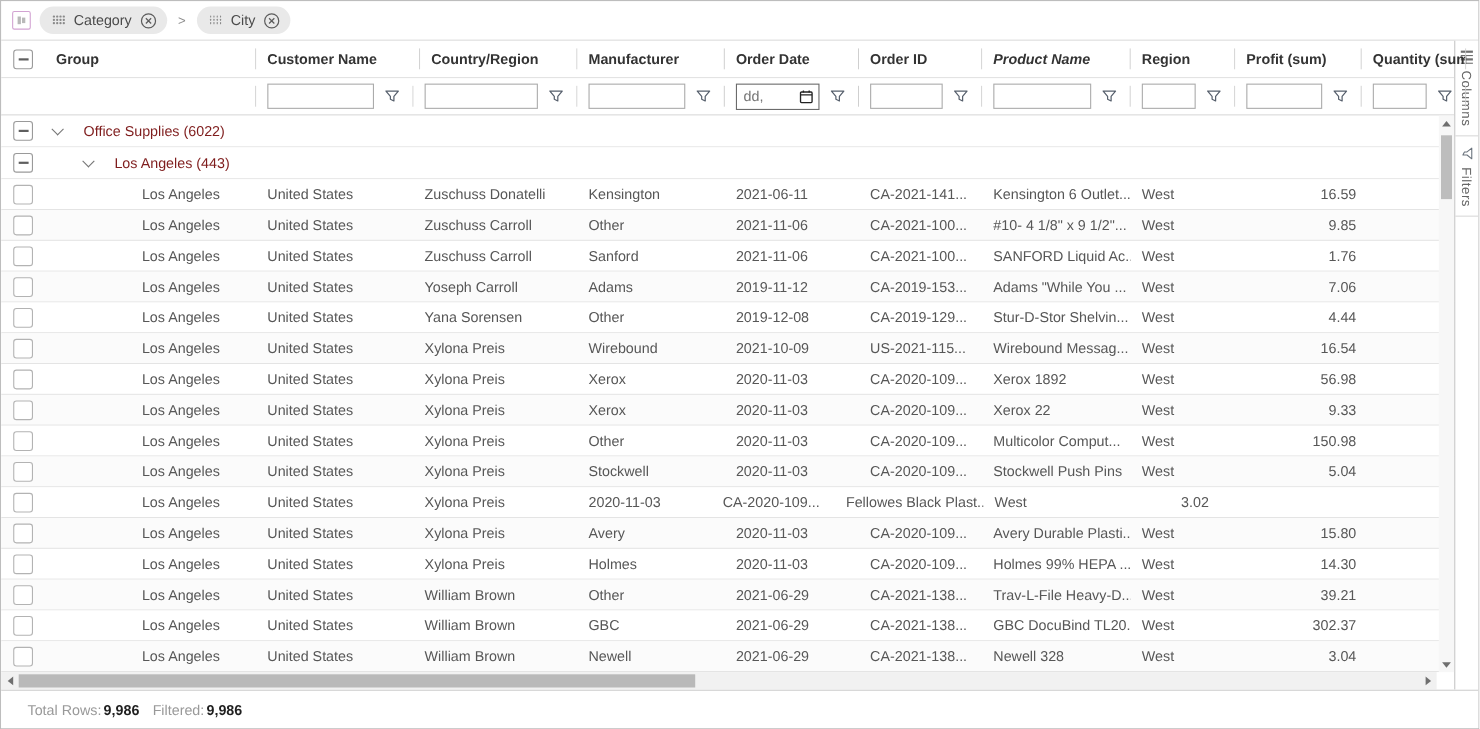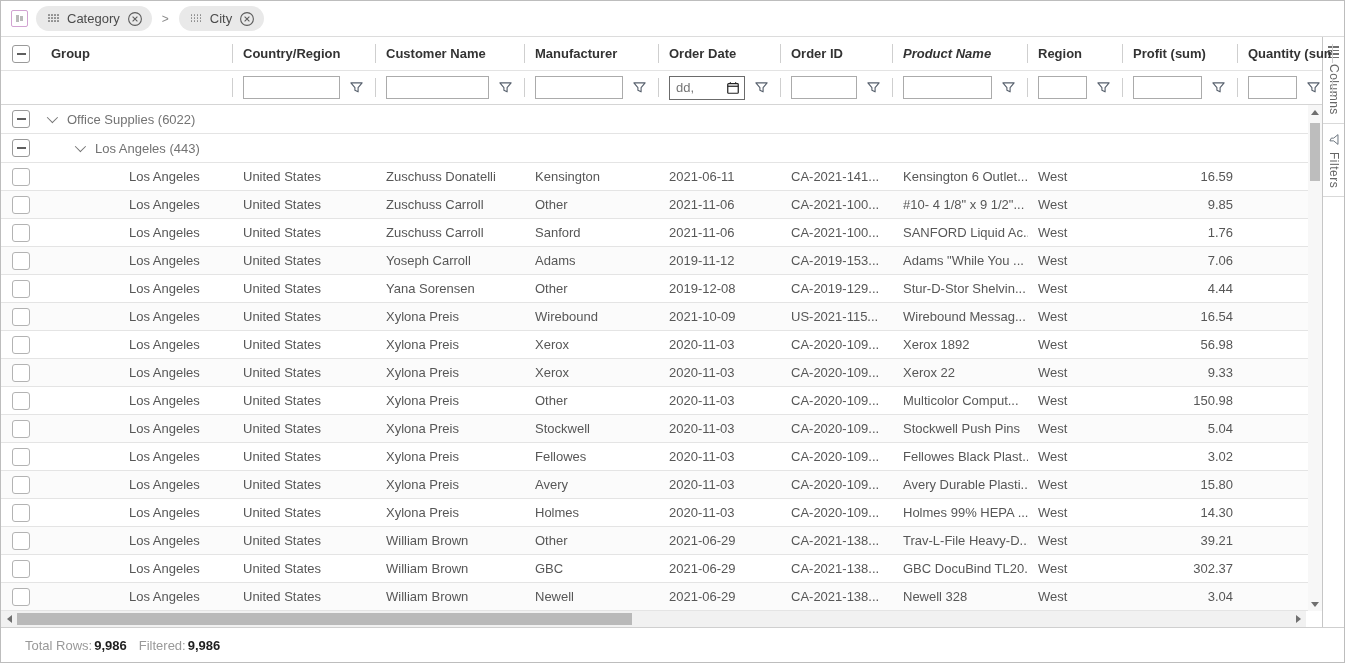--- a/index.html
+++ b/index.html
@@ -42,21 +42,21 @@
   .funnel { flex:0 0 15px; }
 
   
   .body { flex:1; position:relative; min-height:0; overflow:hidden; }
   .grid-row { height:28px; border-bottom:1px solid #e4e4e4; background:#fff; }
   .grid-row.alt { background:#fbfbfb; }
   .grid-row.grp { height:29px; }
   .cell { display:flex; align-items:center; padding-left:10px; white-space:nowrap; overflow:hidden; color:#575757; }
   .cell.right { justify-content:flex-end; padding-right:5px; }
   .chev { width:8px; height:8px; border-right:1.5px solid #757575; border-bottom:1.5px solid #757575; transform:rotate(45deg) translateY(-2px); flex:0 0 auto; }
-  .grp-label { color:#737373; margin-left:12px;text-align:center; }
+  .grp-label { color:#7f1d1d; margin-left:21px;text-align:center; }
 
   
   .vscroll { position:absolute; top:0; right:0; width:14px; bottom:0; background:#f7f7f7; display:flex; flex-direction:column; align-items:center; }
   .vscroll .thumb { width:10px; height:58px; background:#bdbdbd; margin-top:4px; }
   .arr { flex:0 0 14px; display:flex; align-items:center; justify-content:center; }
   .tri-up { width:0;height:0;border-left:4px solid transparent;border-right:4px solid transparent;border-bottom:5px solid #6f6f6f; }
   .tri-down { width:0;height:0;border-left:4px solid transparent;border-right:4px solid transparent;border-top:5px solid #6f6f6f; }
   .tri-left { width:0;height:0;border-top:4px solid transparent;border-bottom:4px solid transparent;border-right:5px solid #6f6f6f; }
   .tri-right { width:0;height:0;border-top:4px solid transparent;border-bottom:4px solid transparent;border-left:5px solid #6f6f6f; }
   .vspacer { flex:1; }
@@ -143,25 +143,25 @@
       <div class="header-row">
         <div class="cb-col">
           <span class="cbox">
               <span class="minus"></span>
             </span>
         </div>
         <div id="header-cells" style="display:flex;flex:1;min-width:0;">
             <div class="hcell sep" style="flex: 0 0 192px;">
               <span>Group</span>
             </div>
+            <div class="hcell sep" style="flex: 0 0 149px;">
+              <span>Customer Name</span>
+            </div>
             <div class="hcell sep" style="flex: 0 0 143px;">
               <span>Country/Region</span>
-            </div>
-            <div class="hcell sep" style="flex: 0 0 149px;">
-              <span>Customer Name</span>
             </div>
             <div class="hcell sep" style="flex: 0 0 134px;">
               <span>Manufacturer</span>
             </div>
             <div class="hcell sep" style="flex: 0 0 122px;">
               <span>Order Date</span>
             </div>
             <div class="hcell sep" style="flex: 0 0 112px;">
               <span>Order ID</span>
             </div>
@@ -421,21 +421,20 @@
               <div class="cell right" style="flex:0 0 115px;">5.04</div>
               <div class="cell right" style="flex:1 0 95px;"></div>
             </div>
             <div class="grid-row">
               <div class="cb-col">
                 <span class="cbox empty"></span>
               </div>
               <div class="cell" style="flex:0 0 192px;padding-left:88px;">Los Angeles</div>
               <div class="cell" style="flex:0 0 143px;">United States</div>
               <div class="cell" style="flex:0 0 149px;">Xylona Preis</div>
-              <div class="cell" style="flex:0 0 134px;">Fellowes</div>
               <div class="cell" style="flex:0 0 122px;">2020-11-03</div>
               <div class="cell" style="flex:0 0 112px;">CA-2020-109...</div>
               <div class="cell" style="flex:0 0 135px;">Fellowes Black Plast...</div>
               <div class="cell" style="flex:0 0 95px;">West</div>
               <div class="cell right" style="flex:0 0 115px;">3.02</div>
               <div class="cell right" style="flex:1 0 95px;"></div>
             </div>
             <div class="grid-row alt">
               <div class="cb-col">
                 <span class="cbox empty"></span>

